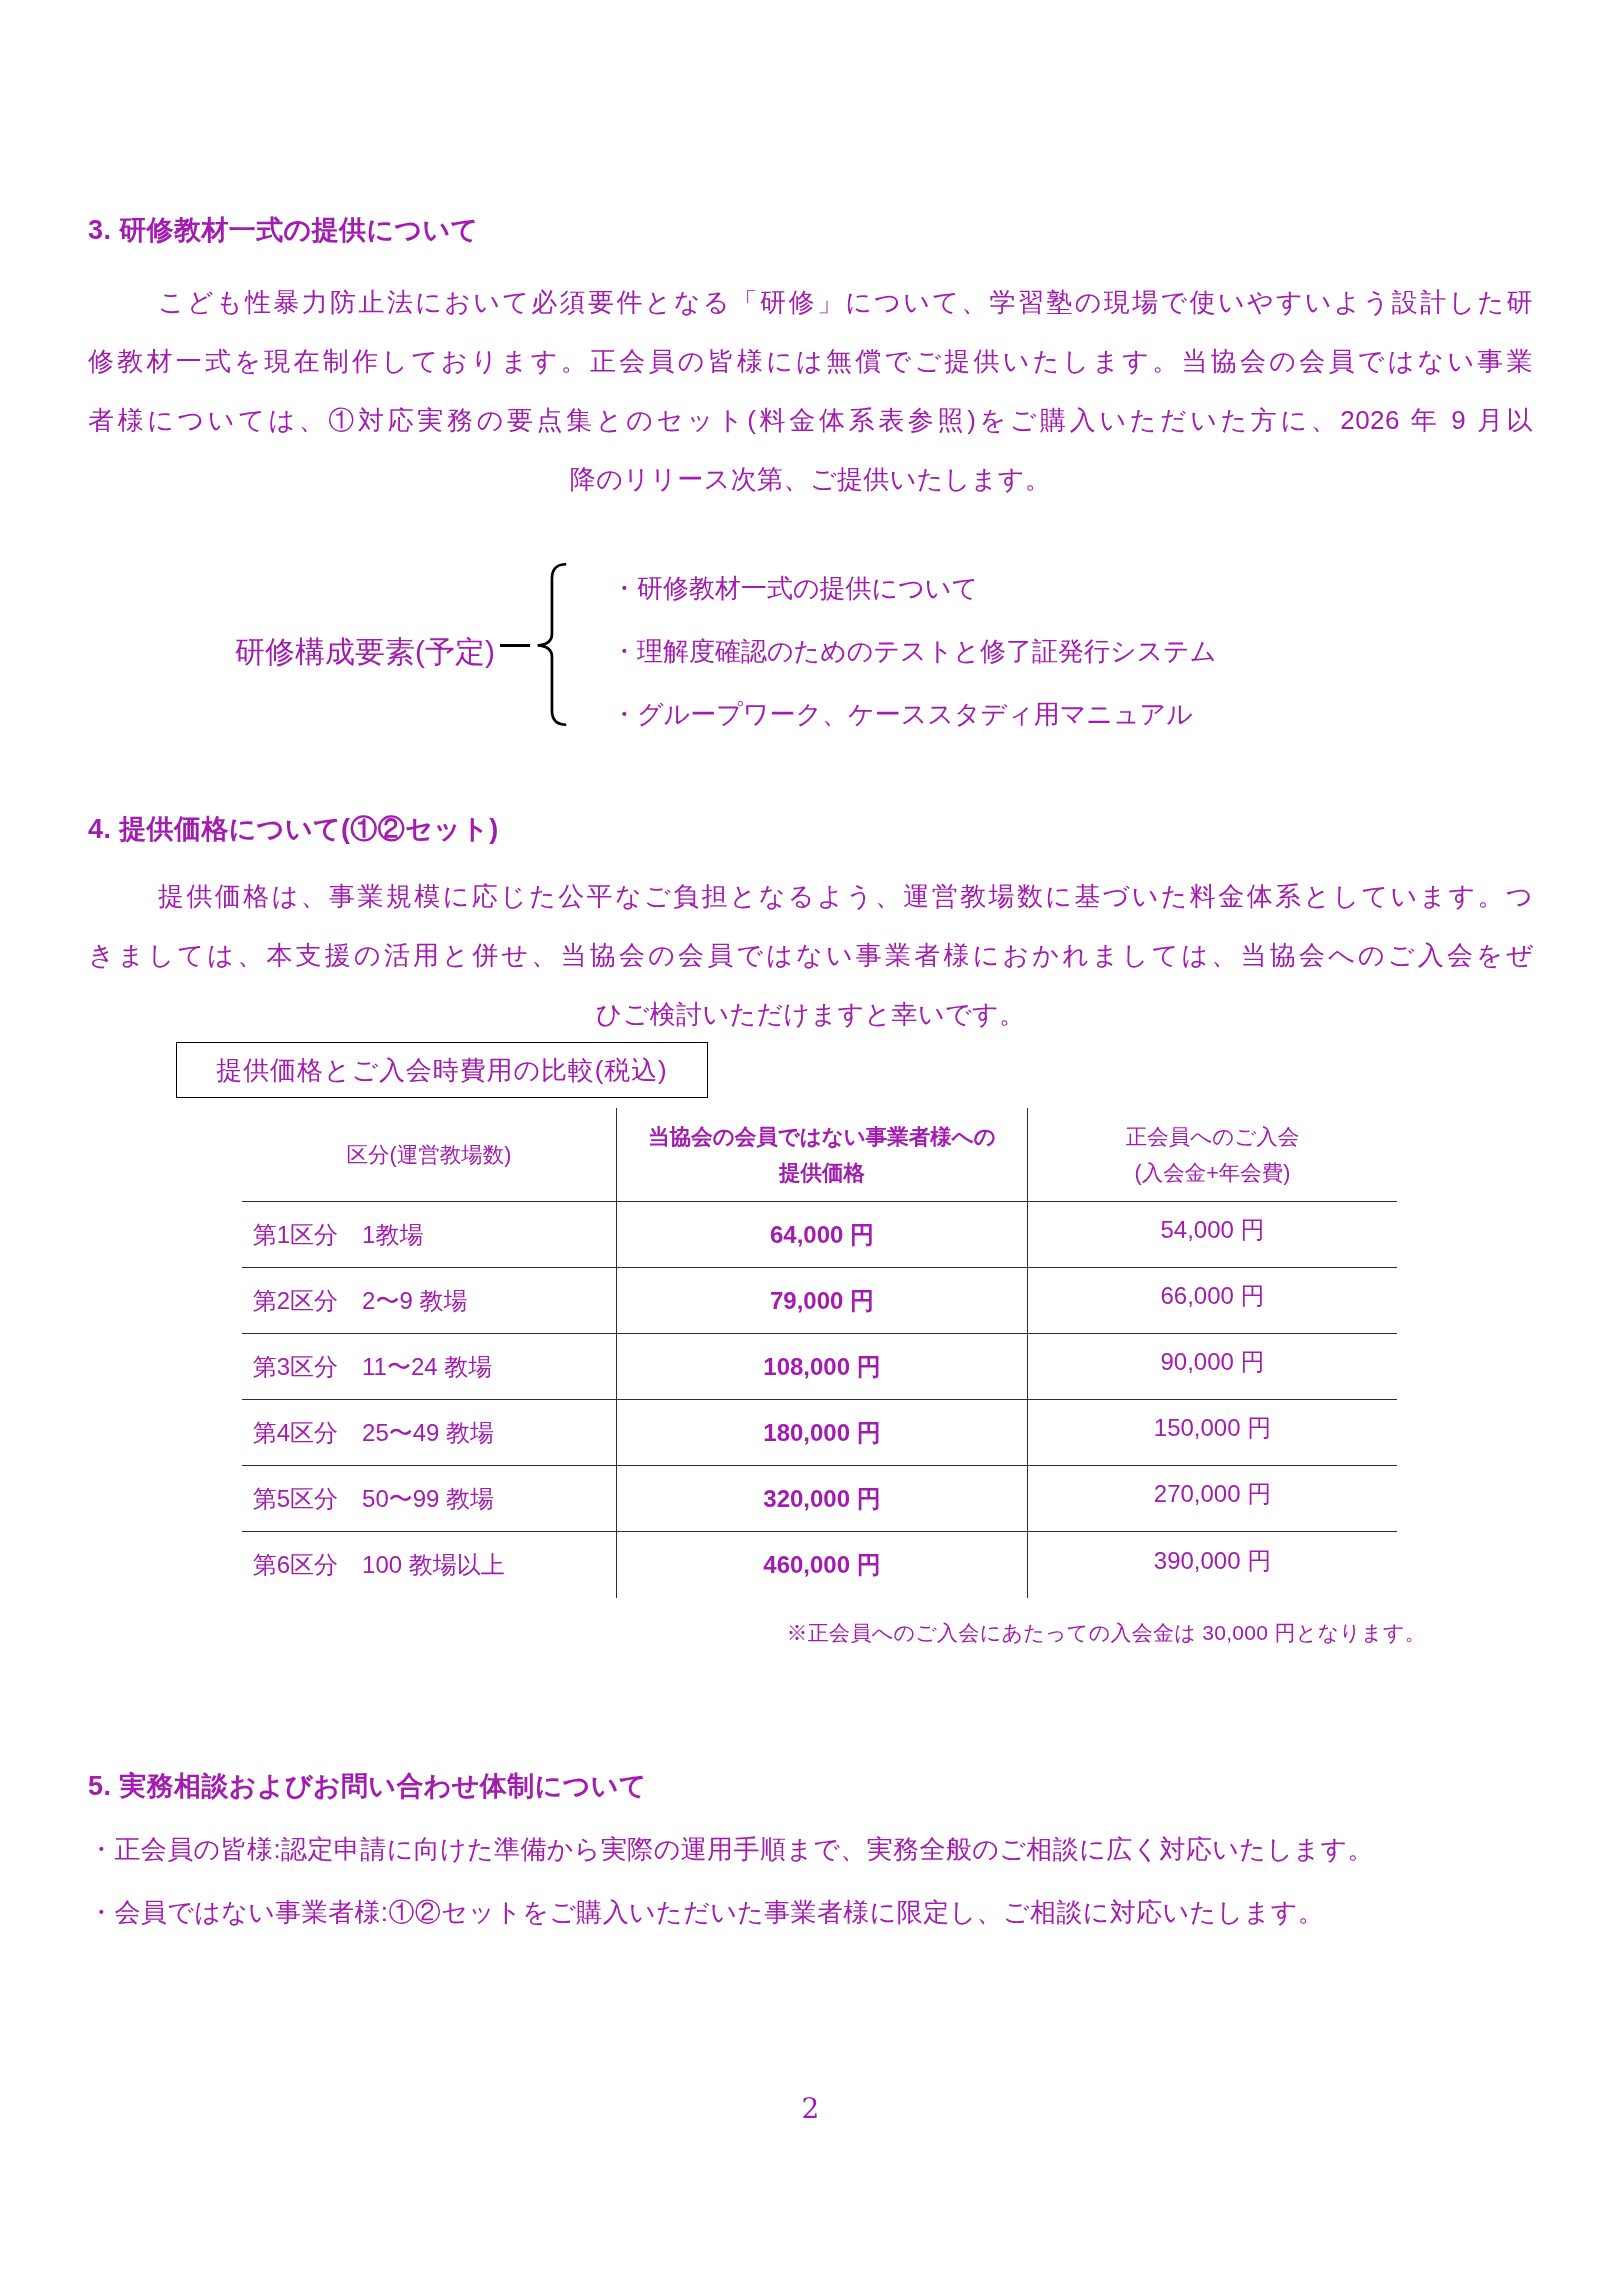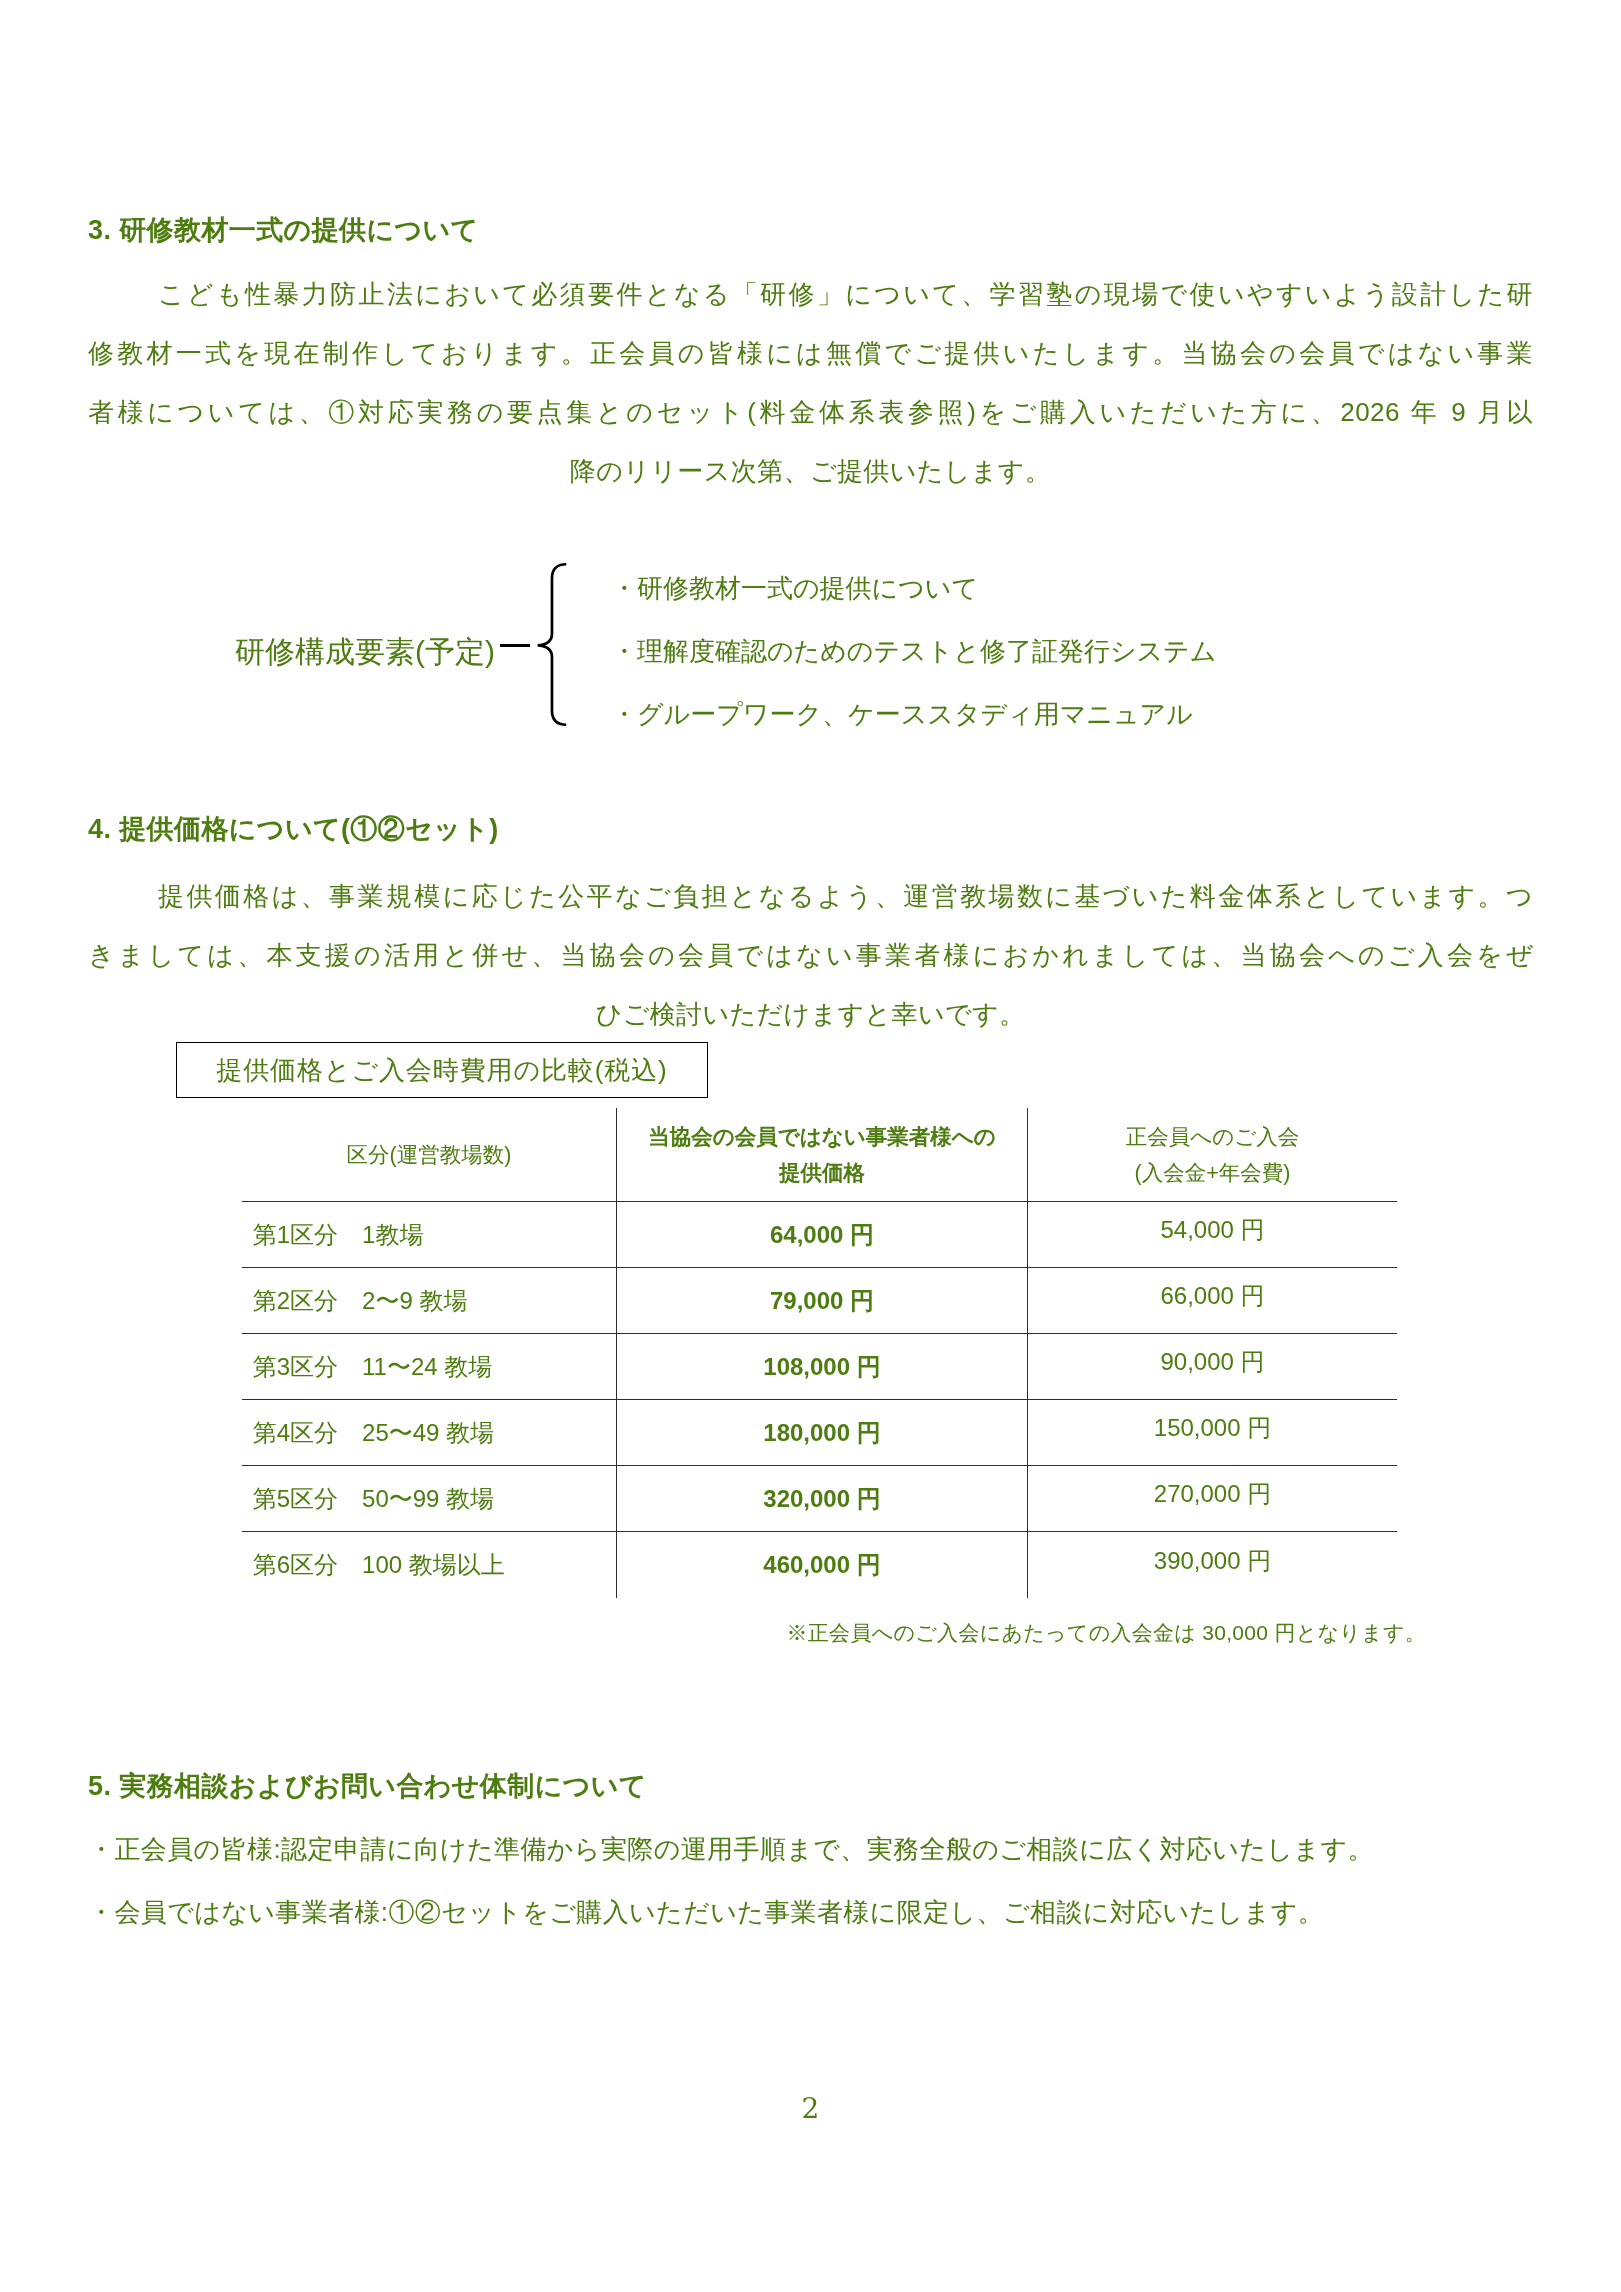--- a/index.html
+++ b/index.html
@@ -2,21 +2,21 @@
 <html style="font-size:14.3px"><head>
 <meta charset="utf-8">
 <style>
   html,body { margin:0; padding:0; background:#888; }
   .page {
     position:relative;
     width:1621px; height:2293px;
     margin:0 auto;
     background:#ffffff;
     font-family:"Liberation Sans", sans-serif;
-    color:#4d7c0f;
+    color:#a21caf;
     overflow:hidden;
   }
   .abs { position:absolute; }
 
   .h-sec {
     font-size:27px; font-weight:bold; letter-spacing:0.4px; white-space:nowrap;
   }
   .para { width:1445px; font-size:26px; line-height:59px; letter-spacing:0.4px; }
   .para .jline { text-align:justify; text-align-last:justify; }
   .para .lline { text-align:center; }
@@ -64,21 +64,21 @@
     font-size:28px;
   }
 </style>
 </head>
 <body>
 
 <div class="page">
 
   <div class="abs h-sec" style="left:88px; top:212px;">3. 研修教材一式の提供について</div>
 
-  <div class="abs para" style="left:88px; top:265px;">
+  <div class="abs para" style="left:88px; top:273px;">
     <div class="jline indent">こども性暴力防止法において必須要件となる「研修」について、学習塾の現場で使いやすいよう設計した研</div>
     <div class="jline">修教材一式を現在制作しております。正会員の皆様には無償でご提供いたします。当協会の会員ではない事業</div>
     <div class="jline">者様については、①対応実務の要点集とのセット(料金体系表参照)をご購入いただいた方に、2026 年 9 月以</div>
     <div class="lline">降のリリース次第、ご提供いたします。</div>
   </div>
 
   <div class="abs bracket-label" style="left:226px; top:632px;">研修構成要素(予定)</div>
 
   <div class="abs bracket-connector" style="left:500px; top:644px; width:30px; height:2.7px;"></div>
 

